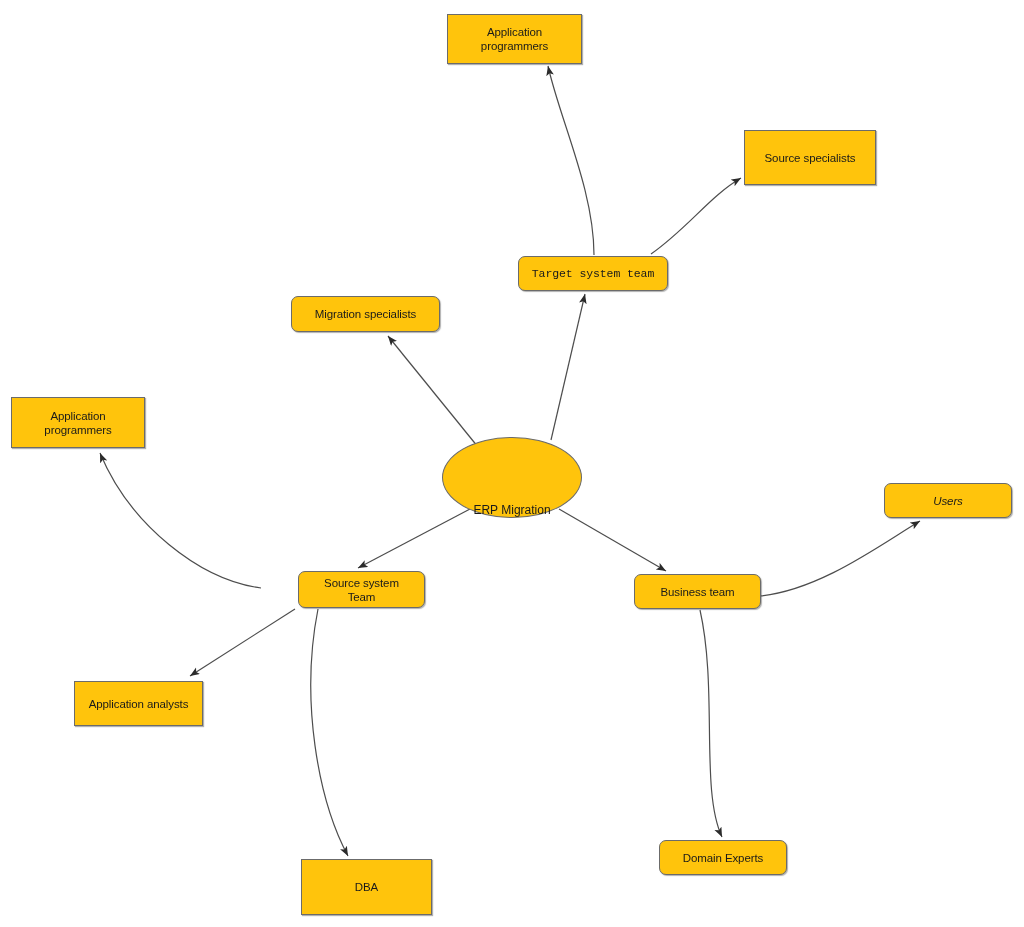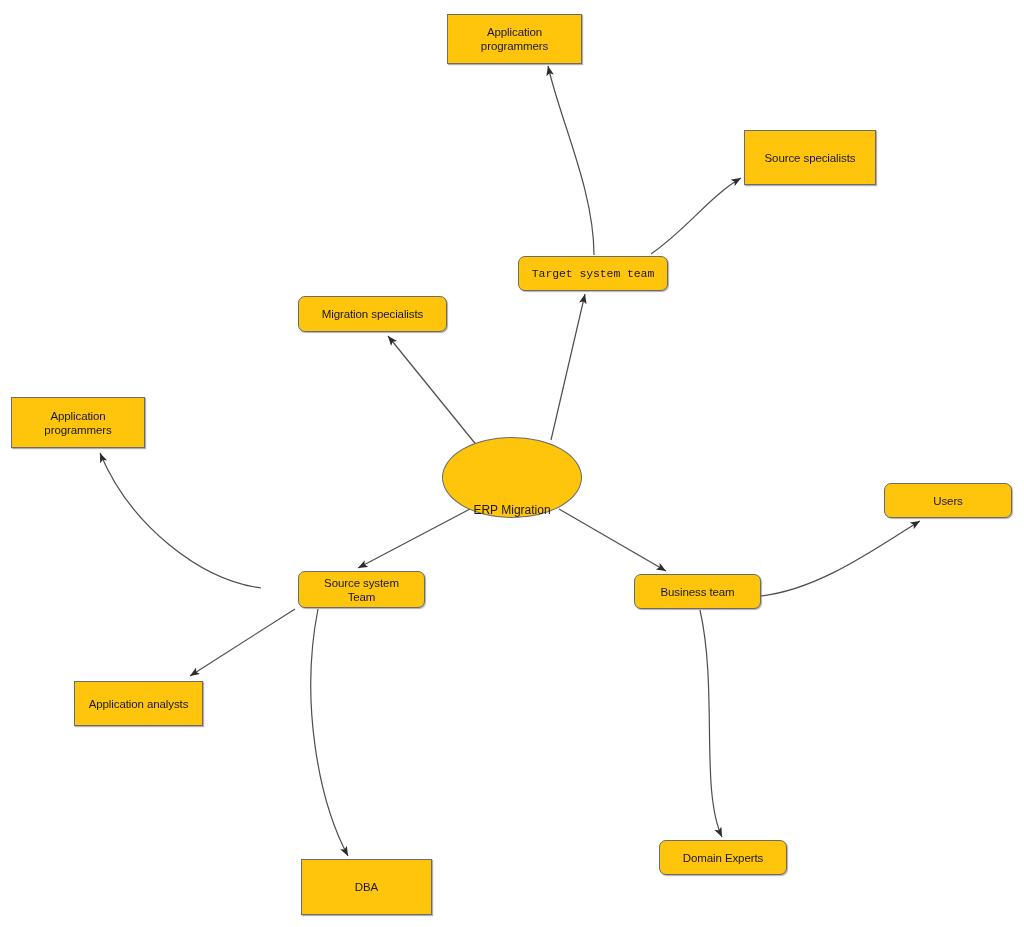--- a/index.html
+++ b/index.html
@@ -93,27 +93,27 @@
   <div id="node-layer">
       <div class="node sharp" style="left: 447px; top: 14px; width: 135px; height: 50px;">
         <span class="node-label">Application programmers</span>
       </div>
       <div class="node sharp" style="left: 744px; top: 130px; width: 132px; height: 55px;">
         <span class="node-label">Source specialists</span>
       </div>
       <div class="node rounded" style="left: 518px; top: 256px; width: 150px; height: 35px; font-family: Liberation Mono, monospace;">
         <span class="node-label">Target system team</span>
       </div>
-      <div class="node rounded" style="left: 298px; top: 296px; width: 149px; height: 36px;">
+      <div class="node rounded" style="left: 291px; top: 296px; width: 149px; height: 36px;">
         <span class="node-label">Migration specialists</span>
       </div>
       <div class="node sharp" style="left: 11px; top: 397px; width: 134px; height: 51px;">
         <span class="node-label">Application programmers</span>
       </div>
-      <div class="node rounded" style="left: 884px; top: 483px; width: 128px; height: 35px;">
+      <div class="node rounded" style="left: 884px; top: 483px; width: 128px; height: 35px; font-style: italic;">
         <span class="node-label">Users</span>
       </div>
       <div class="node rounded" style="left: 262px; top: 571px; width: 127px; height: 37px; margin-left: 36px;">
         <span class="node-label">Source system
 Team</span>
       </div>
       <div class="node rounded" style="left: 634px; top: 574px; width: 127px; height: 35px;">
         <span class="node-label">Business team</span>
       </div>
       <div class="node sharp" style="left: 74px; top: 681px; width: 129px; height: 45px;">

